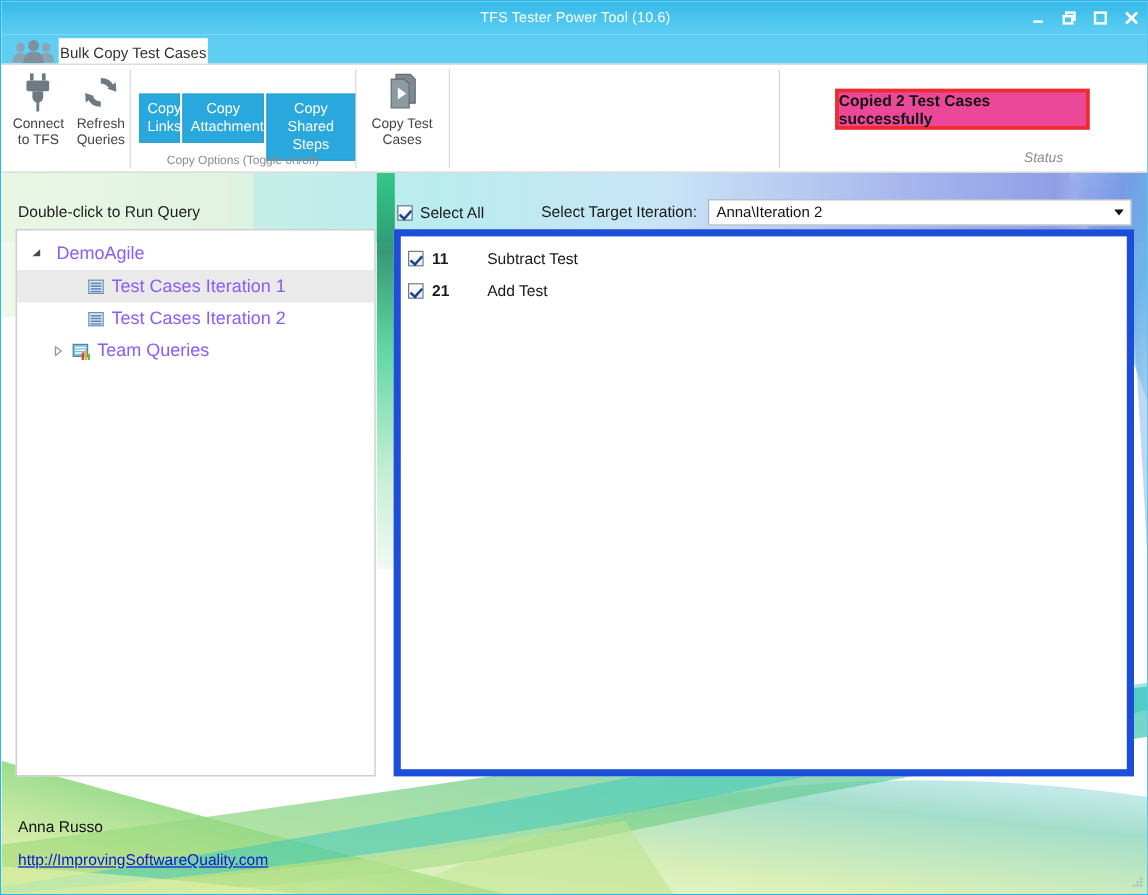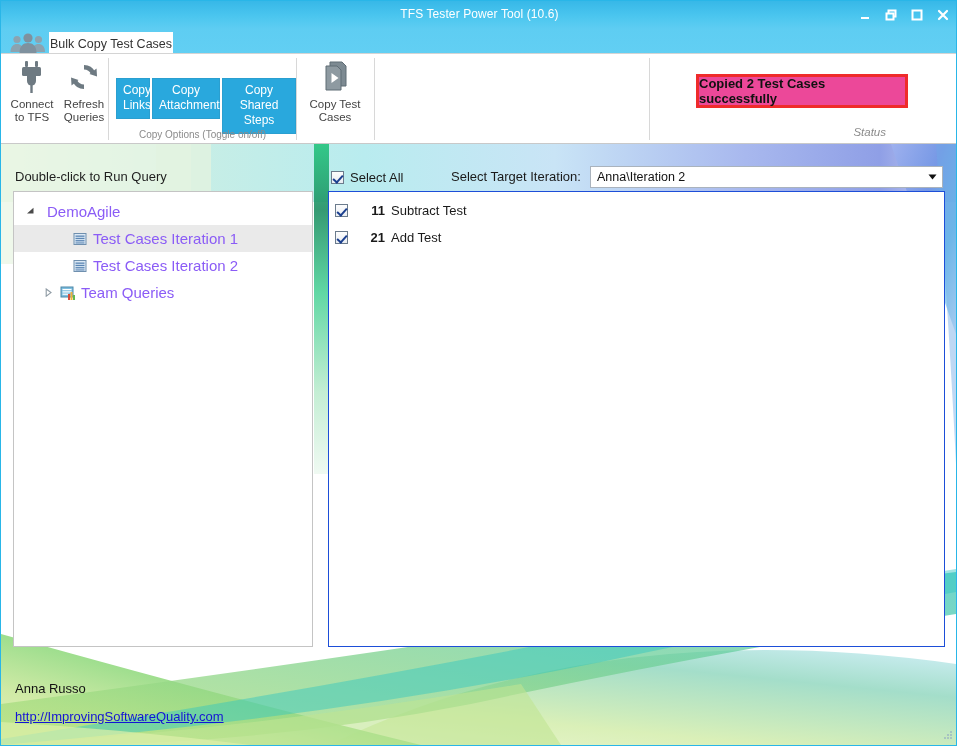--- a/index.html
+++ b/index.html
@@ -255,40 +255,39 @@
     display: flex;
     align-items: center;
     justify-content: center;
   }
 
   .cases-panel {
     position: absolute;
     left: 327px; top: 190px;
     width: 617px; height: 456px;
     background: #ffffff;
-    border: 1px solid #1d4ed8;
+    border: 6px solid #1d4ed8;
     box-sizing: border-box;
     overflow: hidden;
-    text-align: right;
   }
   .case-row {
     display: flex;
     align-items: center;
     height: 27px;
     padding-left: 6px;
     font-size: 13px;
     color: #1a1a1a;
     cursor: default;
   }
   .case-id {
     font-weight: bold;
     width: 30px;
     margin-left: 7px;
   }
-  .case-title { margin-left: 6px; }
+  .case-title { margin-left: 16px; }
 
   .cb {
     width: 13px; height: 13px;
     flex: 0 0 13px;
     border: 1px solid #6b7b8c;
     background: linear-gradient(to bottom, #fdfdfd, #e9edf2);
     position: relative;
     box-sizing: border-box;
   }
   .cb.checked::after {

